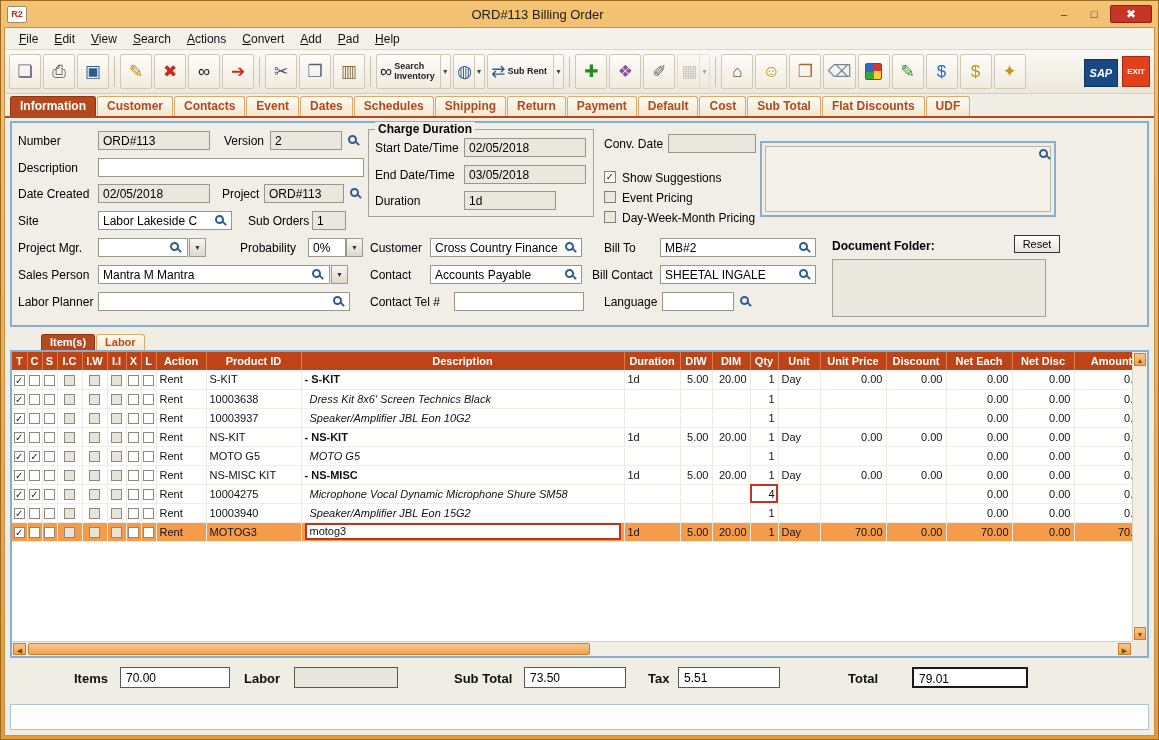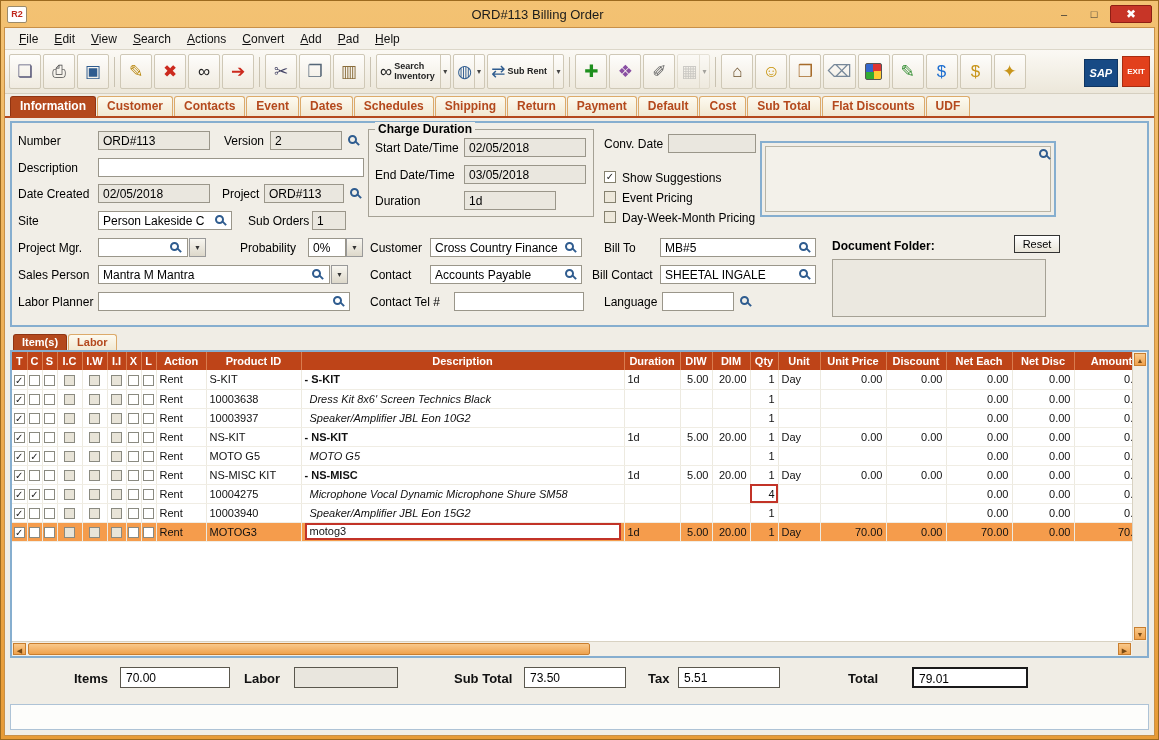--- a/index.html
+++ b/index.html
@@ -237,21 +237,21 @@
       <span class="lbl" style="left:6px;top:38px;">Description</span>
       <span class="fld" style="left:86px;top:35px;width:266px;"></span>
 
       <span class="lbl" style="left:6px;top:64px;">Date Created</span>
       <span class="fld ro" style="left:86px;top:61px;width:112px;">02/05/2018</span>
       <span class="lbl" style="left:210px;top:64px;">Project</span>
       <span class="fld ro" style="left:252px;top:61px;width:80px;">ORD#113</span>
       <span class="mag" style="left:338px;top:65px;"></span>
 
       <span class="lbl" style="left:6px;top:91px;">Site</span>
-      <span class="fld" style="left:86px;top:88px;width:134px;padding-right:18px;">Person Lakeside C</span>
+      <span class="fld" style="left:86px;top:88px;width:134px;padding-right:18px;">Labor Lakeside C</span>
       <span class="mag" style="left:203px;top:92px;"></span>
       <span class="lbl" style="left:236px;top:91px;">Sub Orders</span>
       <span class="fld ro" style="left:300px;top:88px;width:34px;">1</span>
 
       <span class="lbl" style="left:6px;top:118px;text-align:right;">Project Mgr.</span>
       <span class="fld" style="left:86px;top:115px;width:90px;"></span>
       <span class="mag" style="left:158px;top:119px;"></span>
       <span class="dd" style="left:177px;top:115px;"></span>
       <span class="lbl" style="left:228px;top:118px;">Probability</span>
       <span class="fld" style="left:296px;top:115px;width:38px;">0%</span>
@@ -283,21 +283,21 @@
       <span class="lbl" style="left:610px;top:48px;">Show Suggestions</span>
       <span class="ckb dim" style="left:592px;top:68px;"></span>
       <span class="lbl" style="left:610px;top:68px;">Event Pricing</span>
       <span class="ckb dim" style="left:592px;top:88px;"></span>
       <span class="lbl" style="left:610px;top:88px;">Day-Week-Month Pricing</span>
 
       <span class="lbl" style="left:358px;top:118px;">Customer</span>
       <span class="fld" style="left:418px;top:115px;width:152px;padding-right:18px;">Cross Country Finance</span>
       <span class="mag" style="left:553px;top:119px;"></span>
       <span class="lbl" style="left:592px;top:118px;">Bill To</span>
-      <span class="fld" style="left:648px;top:115px;width:156px;padding-right:18px;">MB#5</span>
+      <span class="fld" style="left:648px;top:115px;width:156px;padding-right:18px;">MB#2</span>
       <span class="mag" style="left:787px;top:119px;"></span>
 
       <span class="lbl" style="left:358px;top:145px;">Contact</span>
       <span class="fld" style="left:418px;top:142px;width:152px;padding-right:18px;">Accounts Payable</span>
       <span class="mag" style="left:553px;top:146px;"></span>
       <span class="lbl" style="left:580px;top:145px;">Bill Contact</span>
       <span class="fld" style="left:648px;top:142px;width:156px;padding-right:18px;">SHEETAL INGALE</span>
       <span class="mag" style="left:787px;top:146px;"></span>
 
       <span class="lbl" style="left:358px;top:172px;">Contact Tel #</span>
@@ -309,21 +309,21 @@
       <div class="comments-box">
         <div class="comments-text"></div>
         <span class="mag" style="right:6px;top:6px;left:auto;"></span>
       </div>
 
       <span class="lbl b" style="left:820px;top:116px;">Document Folder:</span>
       <span class="reset-btn">Reset</span>
       <div class="doc-folder"></div>
     </div>
 
-    <div class="tabs small-tabs" style="height:20px;">
+    <div class="tabs small-tabs" style="height:20px;margin-left:28px;">
         <span class="tab selected">Item(s)</span>
         <span class="tab">Labor</span>
       </div>
 
     <div class="items-panel">
       <div class="table-wrap">
         <table>
             <colgroup>
               <col style="width: 15px;">
               <col style="width: 15px;">

